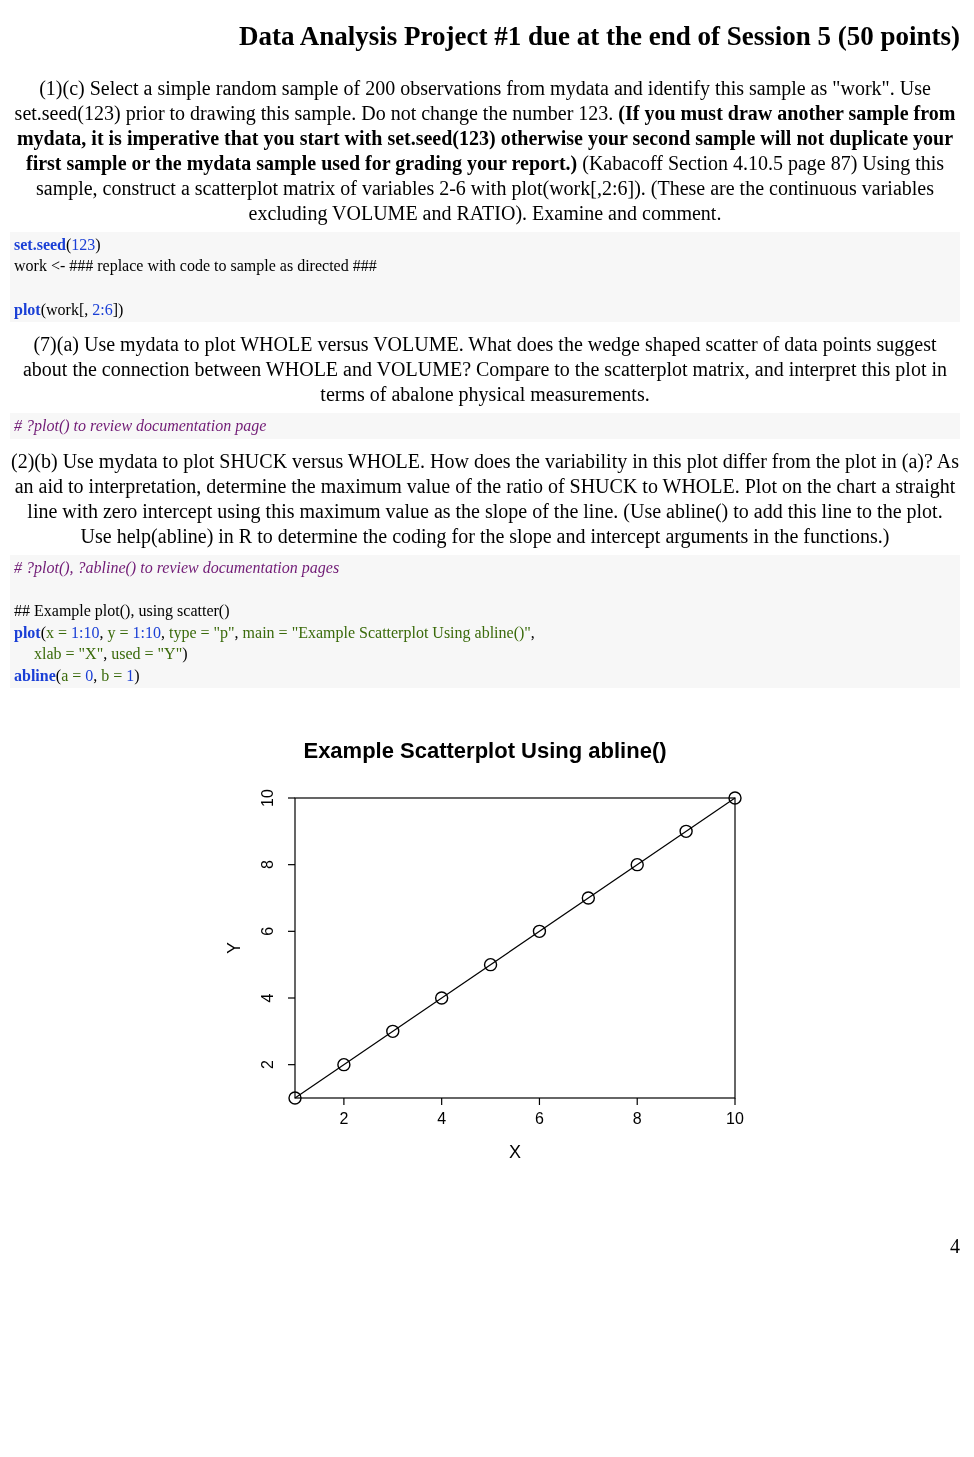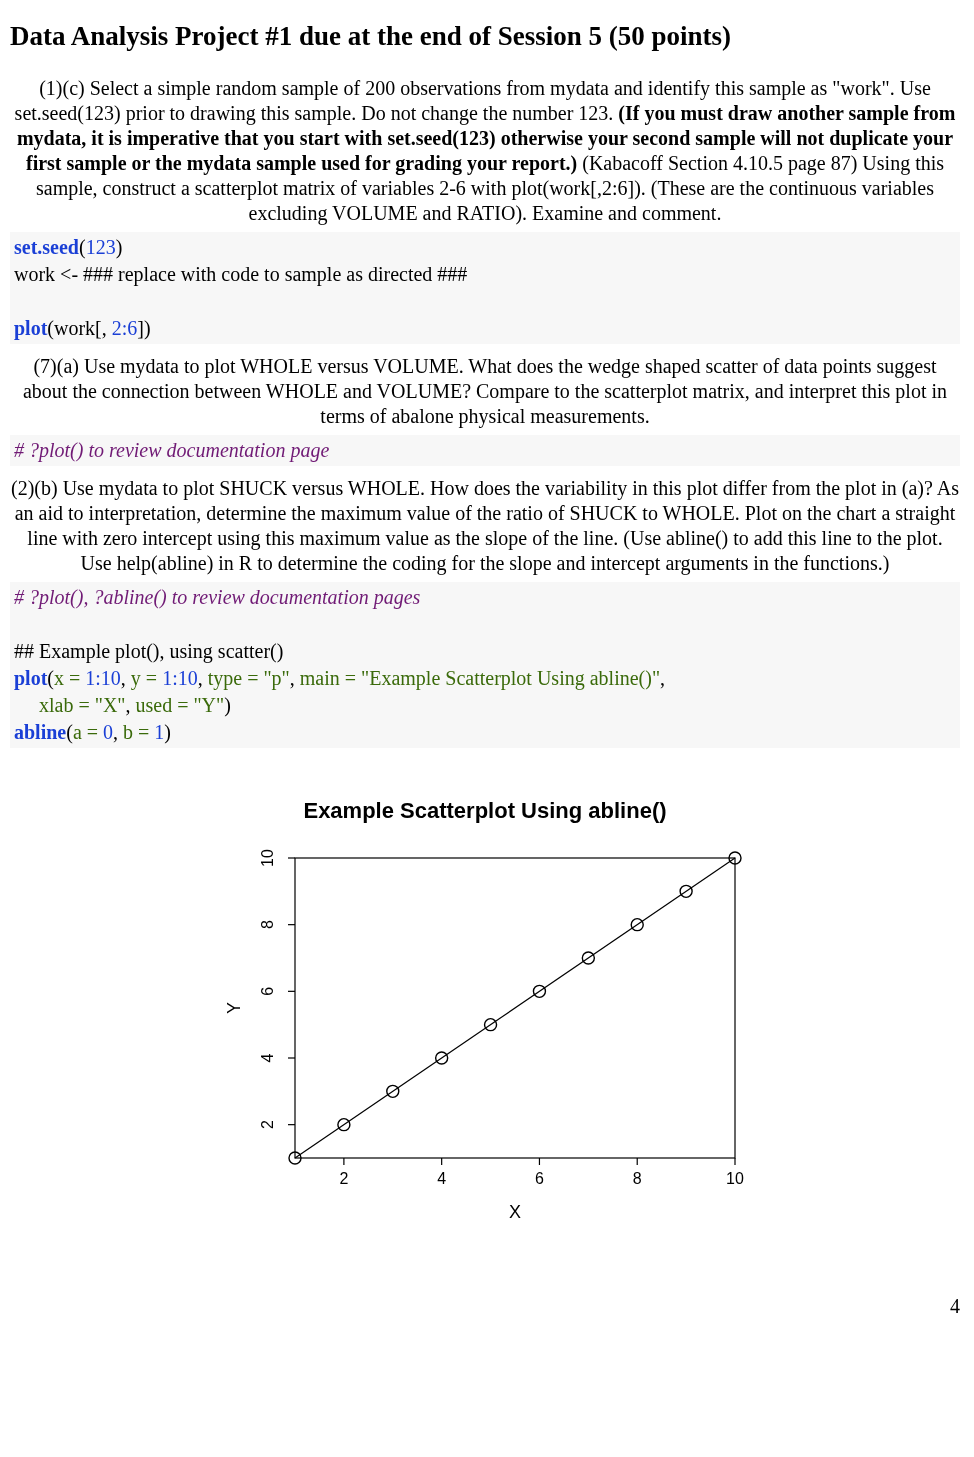--- a/index.html
+++ b/index.html
@@ -9,34 +9,34 @@
     margin: 0;
     padding: 10px 14px 10px 10px;
     color: #000;
     width: 974px;
     box-sizing: border-box;
     background: #fff;
   }
   h1.title {
     font-size: 27px;
     font-weight: bold;
-    text-align: left;
+    text-align: right;
     margin: 10px 0 22px 0;
   }
   p.para {
     margin: 0 0 6px 0;
     text-align: center;
   }
   .bold { font-weight: bold; }
   .codeblock {
     background: #f7f7f7;
     padding: 2px 4px;
     margin: 4px 0 10px 0;
     font-family: "Times New Roman", Times, serif;
-    font-size: 20px;
+    font-size: 16px;
     white-space: pre-wrap;
     line-height: 1.35;
   }
   .fn { color: #1a3fd6; font-weight: bold; }
   .num { color: #1a3fd6; }
   .arg { color: #3a6a0a; }
   .str { color: #3a6a0a; }
   .comment { color: #701a75; font-style: italic; }
   .chart-wrap {
     text-align: center;

